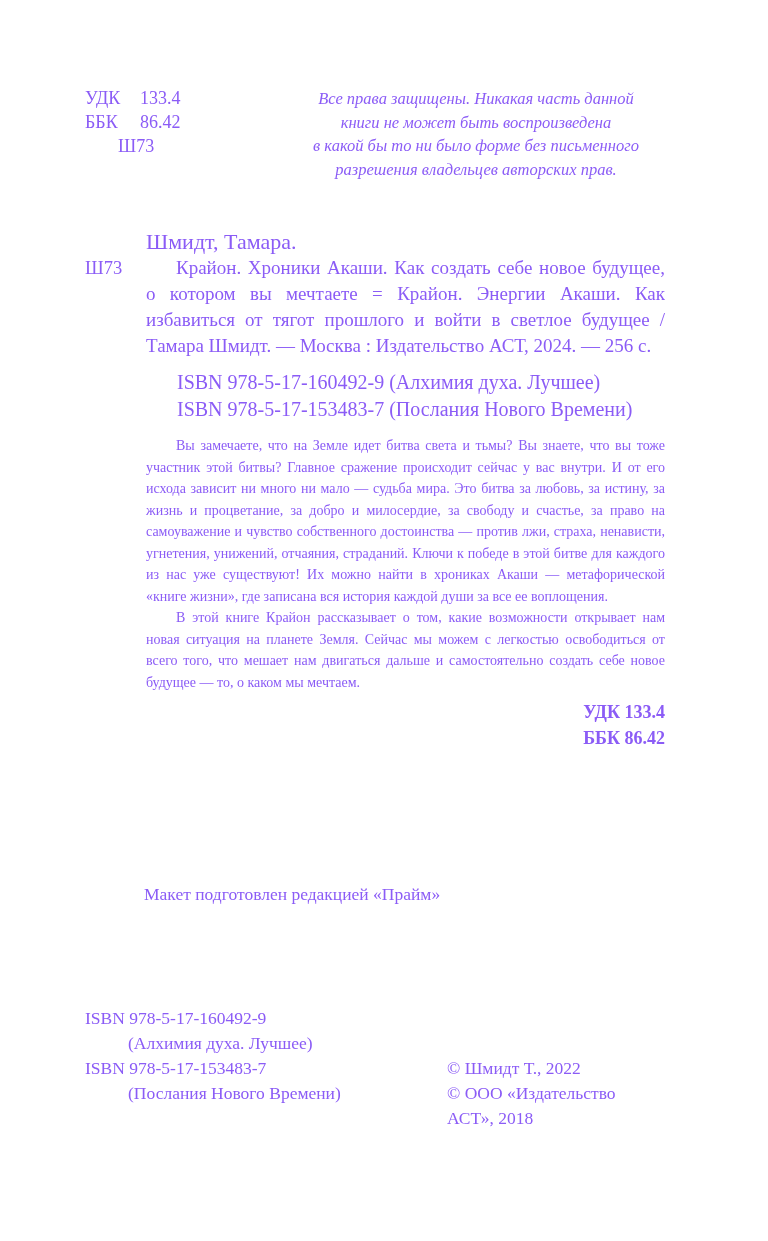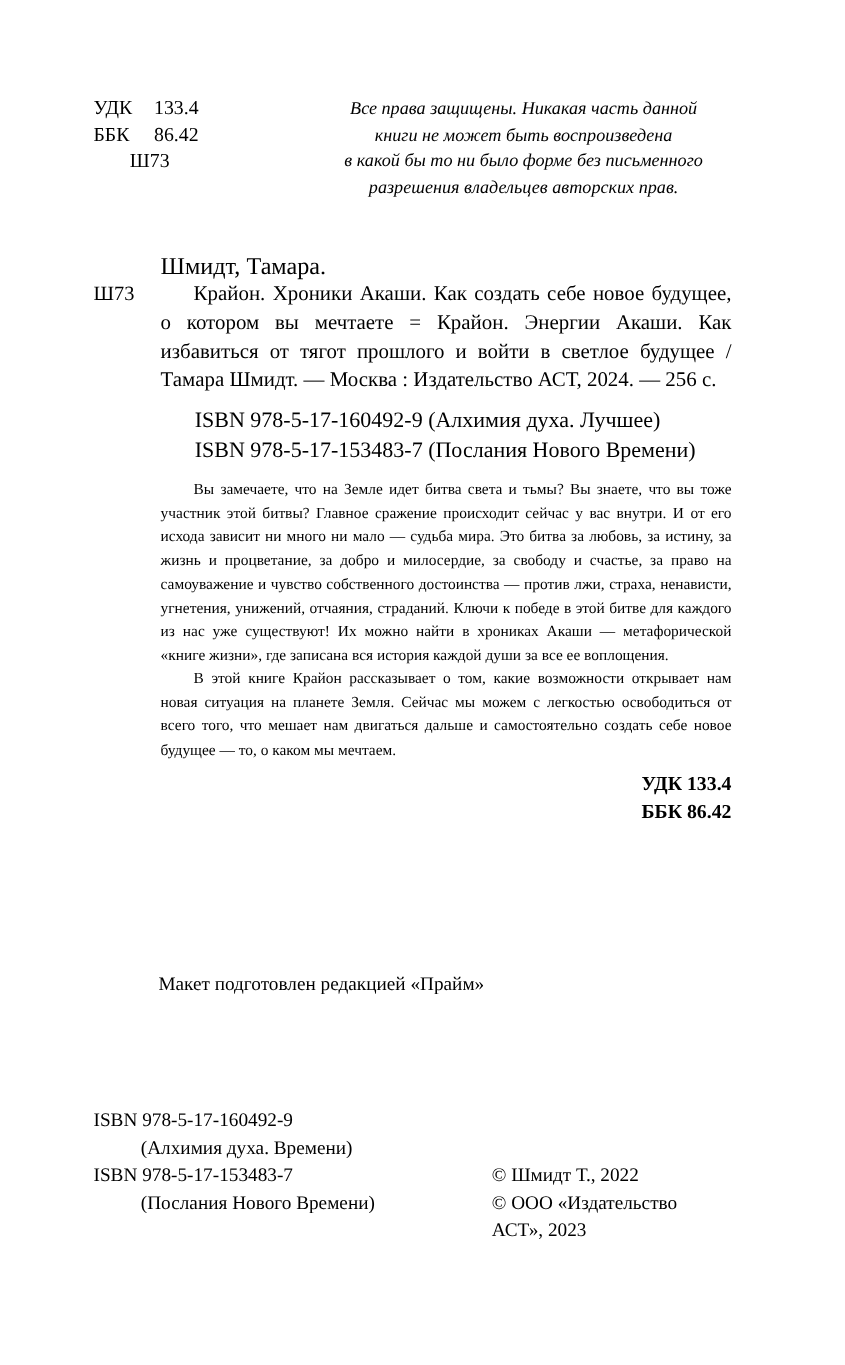--- a/index.html
+++ b/index.html
@@ -2,21 +2,21 @@
 <html lang="ru"><head>
 <meta charset="utf-8">
 <style>
   * { margin: 0; padding: 0; box-sizing: border-box; }
   html, body { background: #ffffff; }
   .page {
     position: relative;
     width: 768px;
     height: 1241px;
     background: #ffffff;
-    color: #000000;
+    color: #8b5cf6;
     font-family: "Liberation Serif", "DejaVu Serif", serif;
     padding: 86px 103px 0 85px;
     overflow: hidden;
   }
 
   
   .top-row { display: flex; justify-content: space-between; align-items: flex-start; }
   .codes { font-size: 18px; line-height: 24px; white-space: nowrap; }
   .code-label { display: inline-block; width: 55px; }
   .sign-indent { padding-left: 33px; }
@@ -141,23 +141,23 @@
   <div class="codes-bottom">
     <div>УДК 133.4</div>
     <div>ББК 86.42</div>
   </div>
 
   <div class="imprint-note">Макет подготовлен редакцией «Прайм»</div>
 
   <div class="footer">
     <div class="footer-left">
       <div>ISBN 978-5-17-160492-9</div>
-      <div class="series">(Алхимия духа. Времени)</div>
+      <div class="series">(Алхимия духа. Лучшее)</div>
       <div>ISBN 978-5-17-153483-7</div>
       <div class="series">(Послания Нового Времени)</div>
     </div>
     <div class="footer-right">
       <div>© Шмидт Т., 2022</div>
-      <div>© ООО «Издательство АСТ», 2023</div>
+      <div>© ООО «Издательство АСТ», 2018</div>
     </div>
   </div>
 
 </div>
 
 </body></html>

